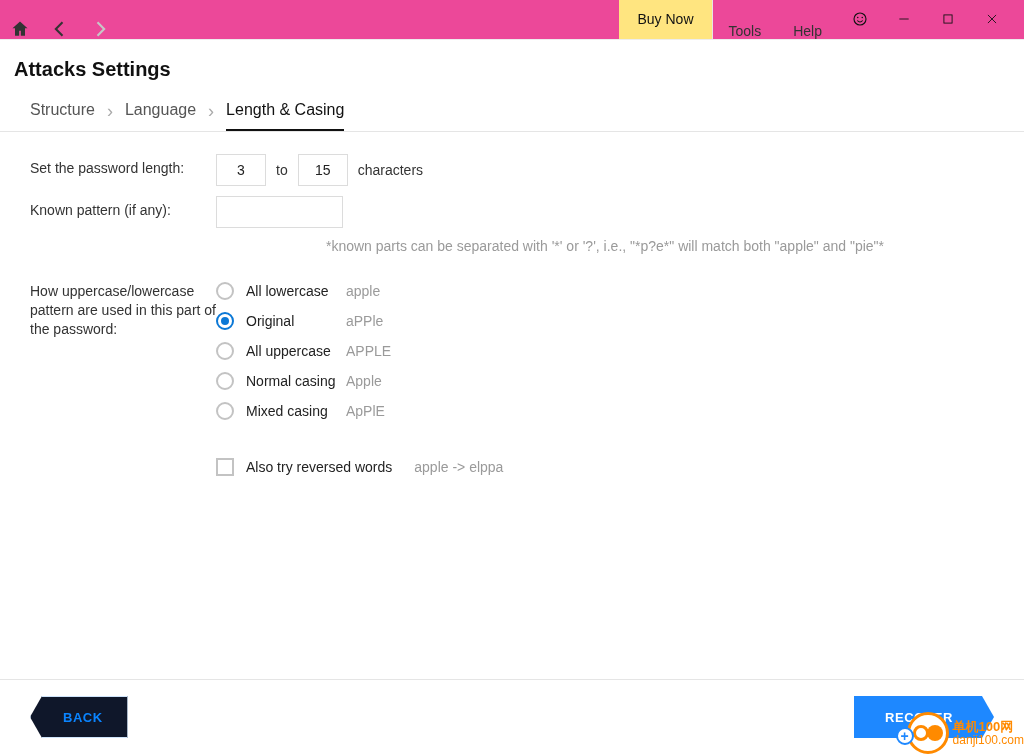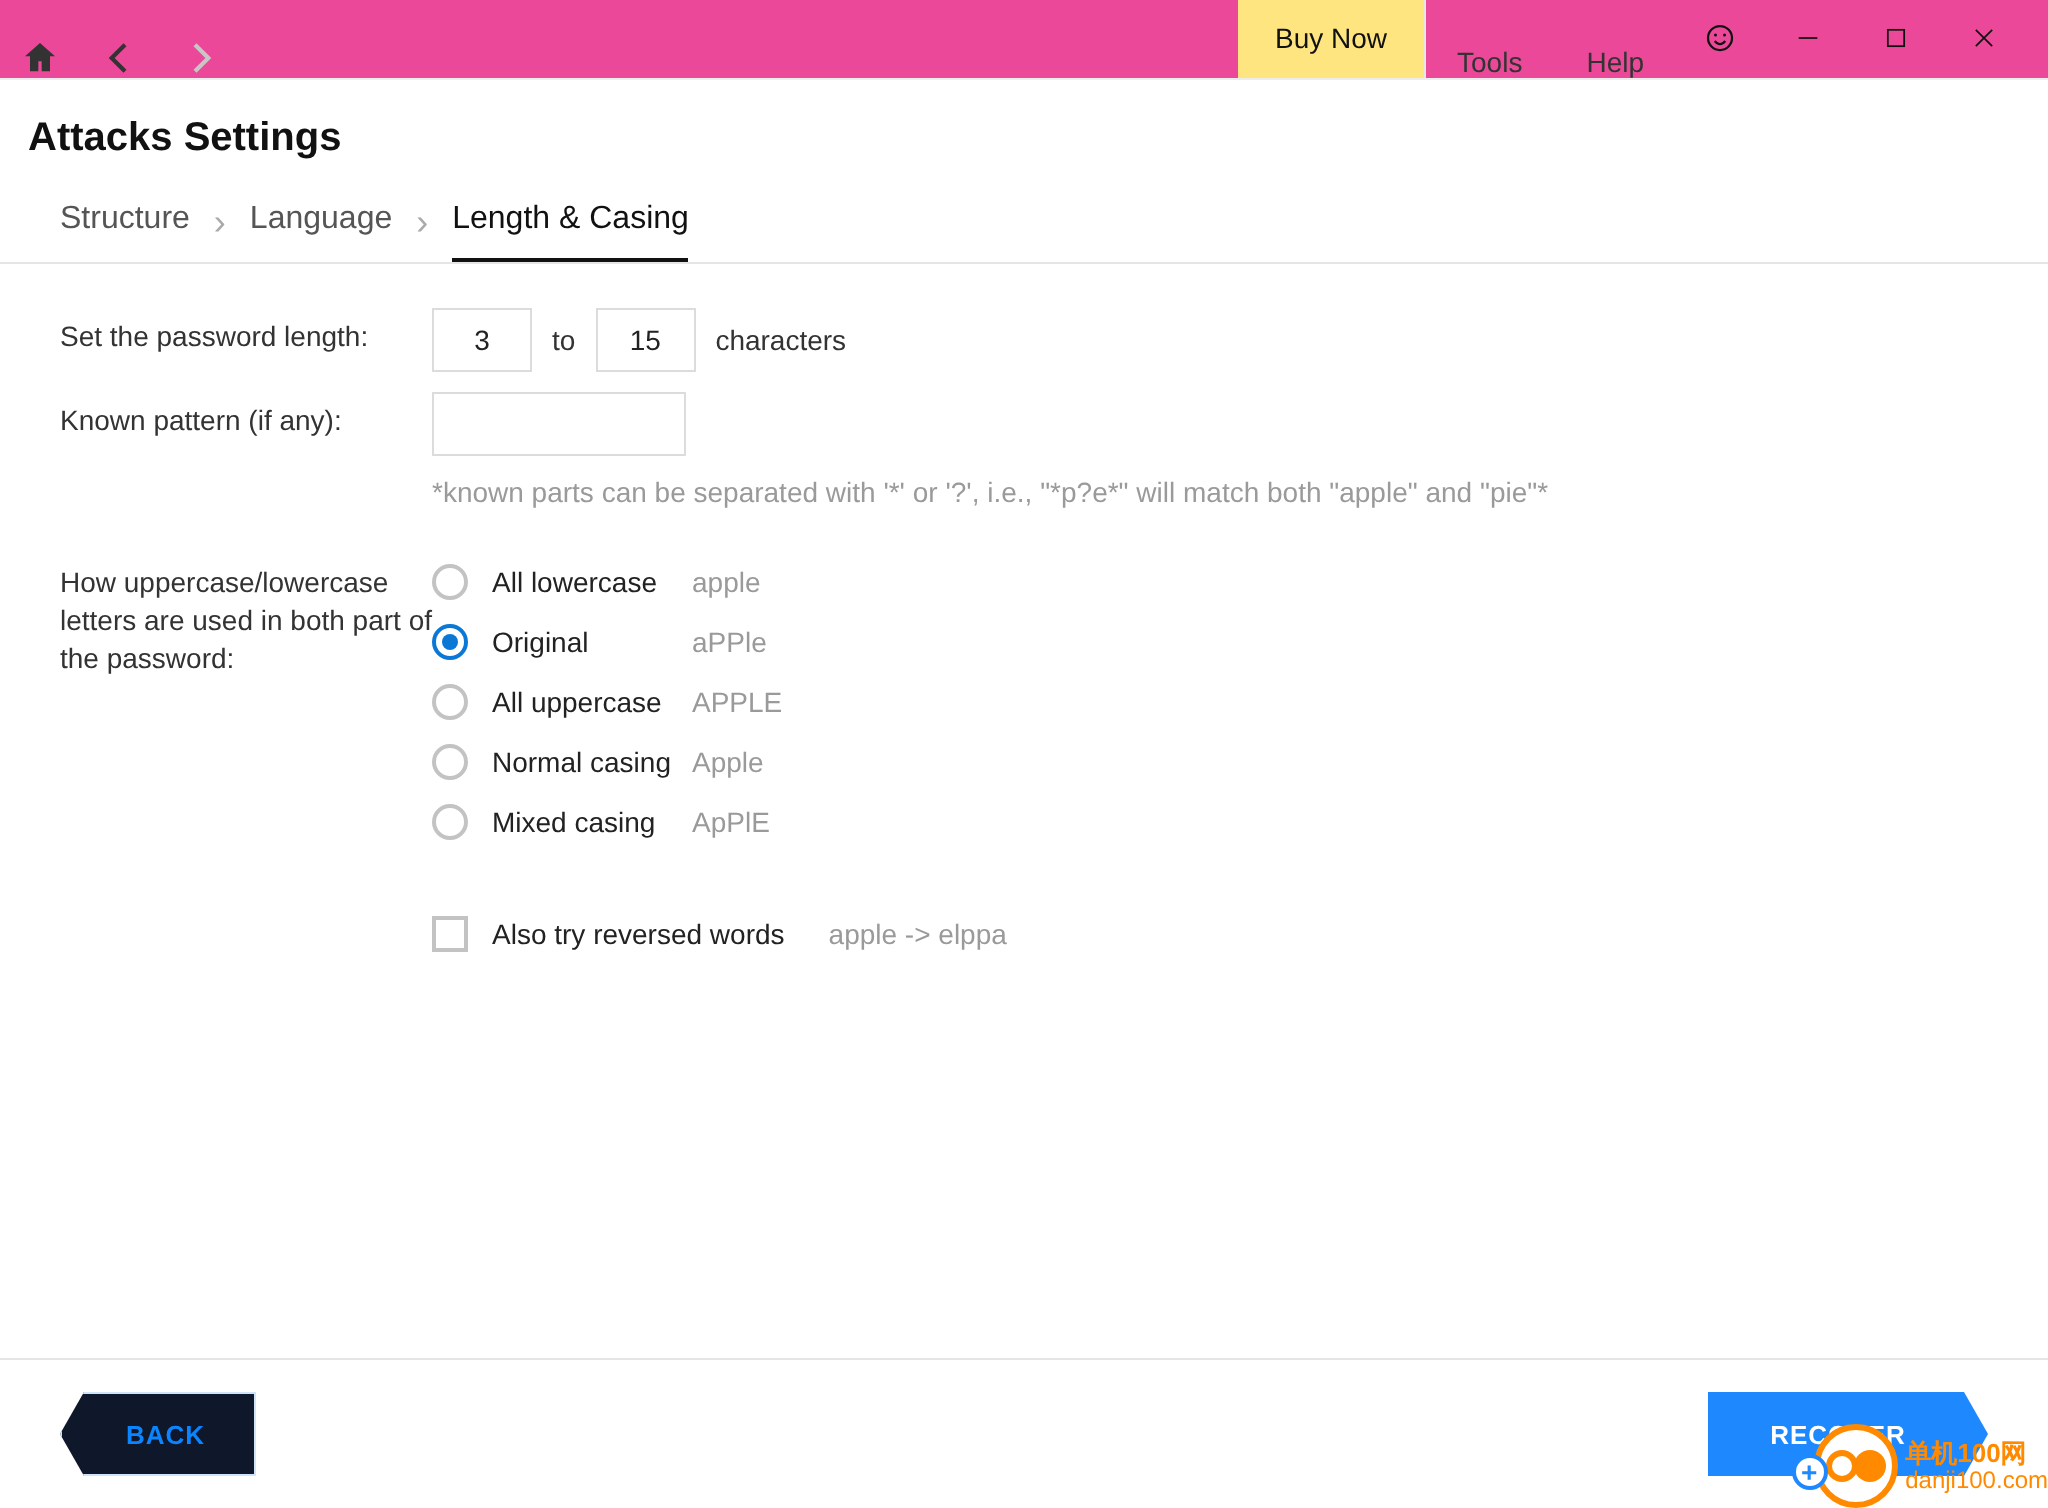--- a/index.html
+++ b/index.html
@@ -74,21 +74,21 @@
     color:#222;
     outline:none;
   }
   .txt-between { margin: 0 10px; color:#333; }
   .after-txt { margin-left: 10px; color:#333; }
   .patternbox {
     width: 127px; height: 32px;
     border: 1px solid #dcdcdc;
     padding: 4px 6px; outline:none; font-size:14px;
   }
-  .hint { color:#9a9a9a; margin-top:10px; font-size:14px; }
+  .hint { color:#9a9a9a; margin-top:10px; font-size:14px;text-align:center; }
 
   .radio-row { display:flex; align-items:center; height: 30px; }
   .radio {
     width:18px; height:18px; border-radius:50%;
     border: 2px solid #c3c3c3;
     margin-right: 12px;
     position:relative;
     cursor:pointer;
     flex-shrink:0;
   }
@@ -252,21 +252,21 @@
 
   <div class="row">
     <div class="label-col">Known pattern (if any):</div>
     <div class="field-col">
       <input class="patternbox" value="" style="">
       <div class="hint">*known parts can be separated with '*' or '?', i.e., "*p?e*" will match both "apple" and "pie"*</div>
     </div>
   </div>
 
   <div class="row" style="margin-top:22px;">
-    <div class="label-col" style="line-height:1.35;">How uppercase/lowercase letters are used in both part of the password:</div>
+    <div class="label-col" style="line-height:1.35;">How uppercase/lowercase pattern are used in this part of the password:</div>
     <div class="field-col" id="casing-list">
         <div class="radio-row">
           <div class="radio"></div>
           <span class="radio-label">All lowercase</span>
           <span class="radio-example">apple</span>
         </div>
         <div class="radio-row">
           <div class="radio selected"></div>
           <span class="radio-label">Original</span>
           <span class="radio-example">aPPle</span>

